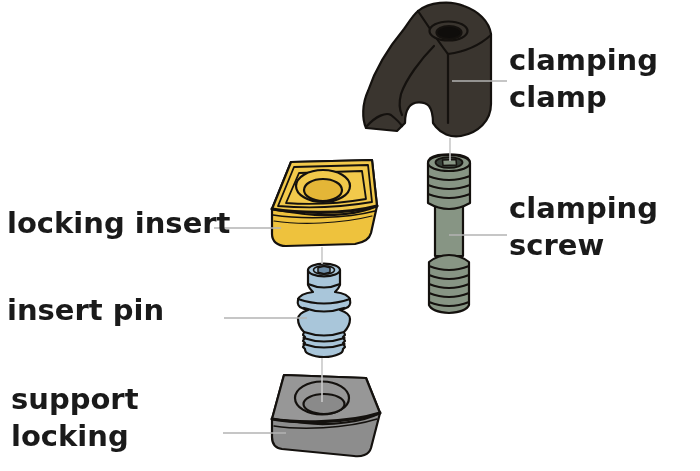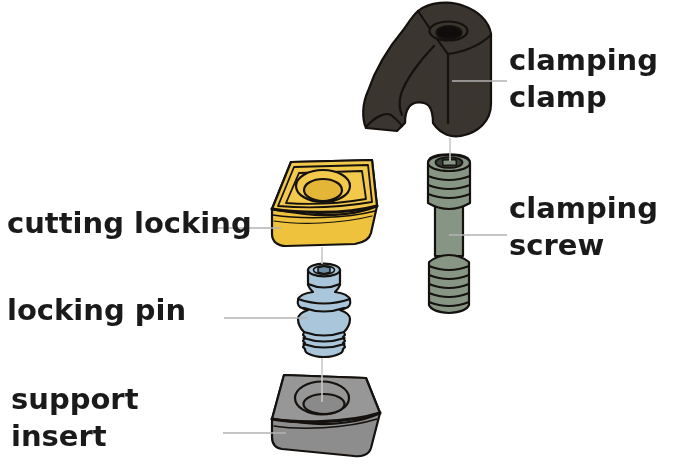--- a/index.html
+++ b/index.html
@@ -118,20 +118,20 @@
       <path class="leader" d="M452,81 L507,81"></path>
       <path class="leader" d="M449,235 L507,235"></path>
       <path class="leader" d="M214,228 L281,228"></path>
       <path class="leader" d="M224,318 L307,318"></path>
       <path class="leader" d="M223,433 L286,433"></path>
     </g>
   </svg>
 
   <div class="label" style="left:509px;top:42px;">clamping
 clamp</div>
-  <div class="label" style="left:7px;top:205px;">cutting locking</div>
+  <div class="label" style="left:7px;top:205px;">locking insert</div>
   <div class="label" style="left:509px;top:190px;">clamping
 screw</div>
-  <div class="label" style="left:7px;top:292px;">locking pin</div>
+  <div class="label" style="left:7px;top:292px;">insert pin</div>
   <div class="label" style="left:11px;top:381px;">support
-insert</div>
+locking</div>
 
 </div>
 
 </body></html>

